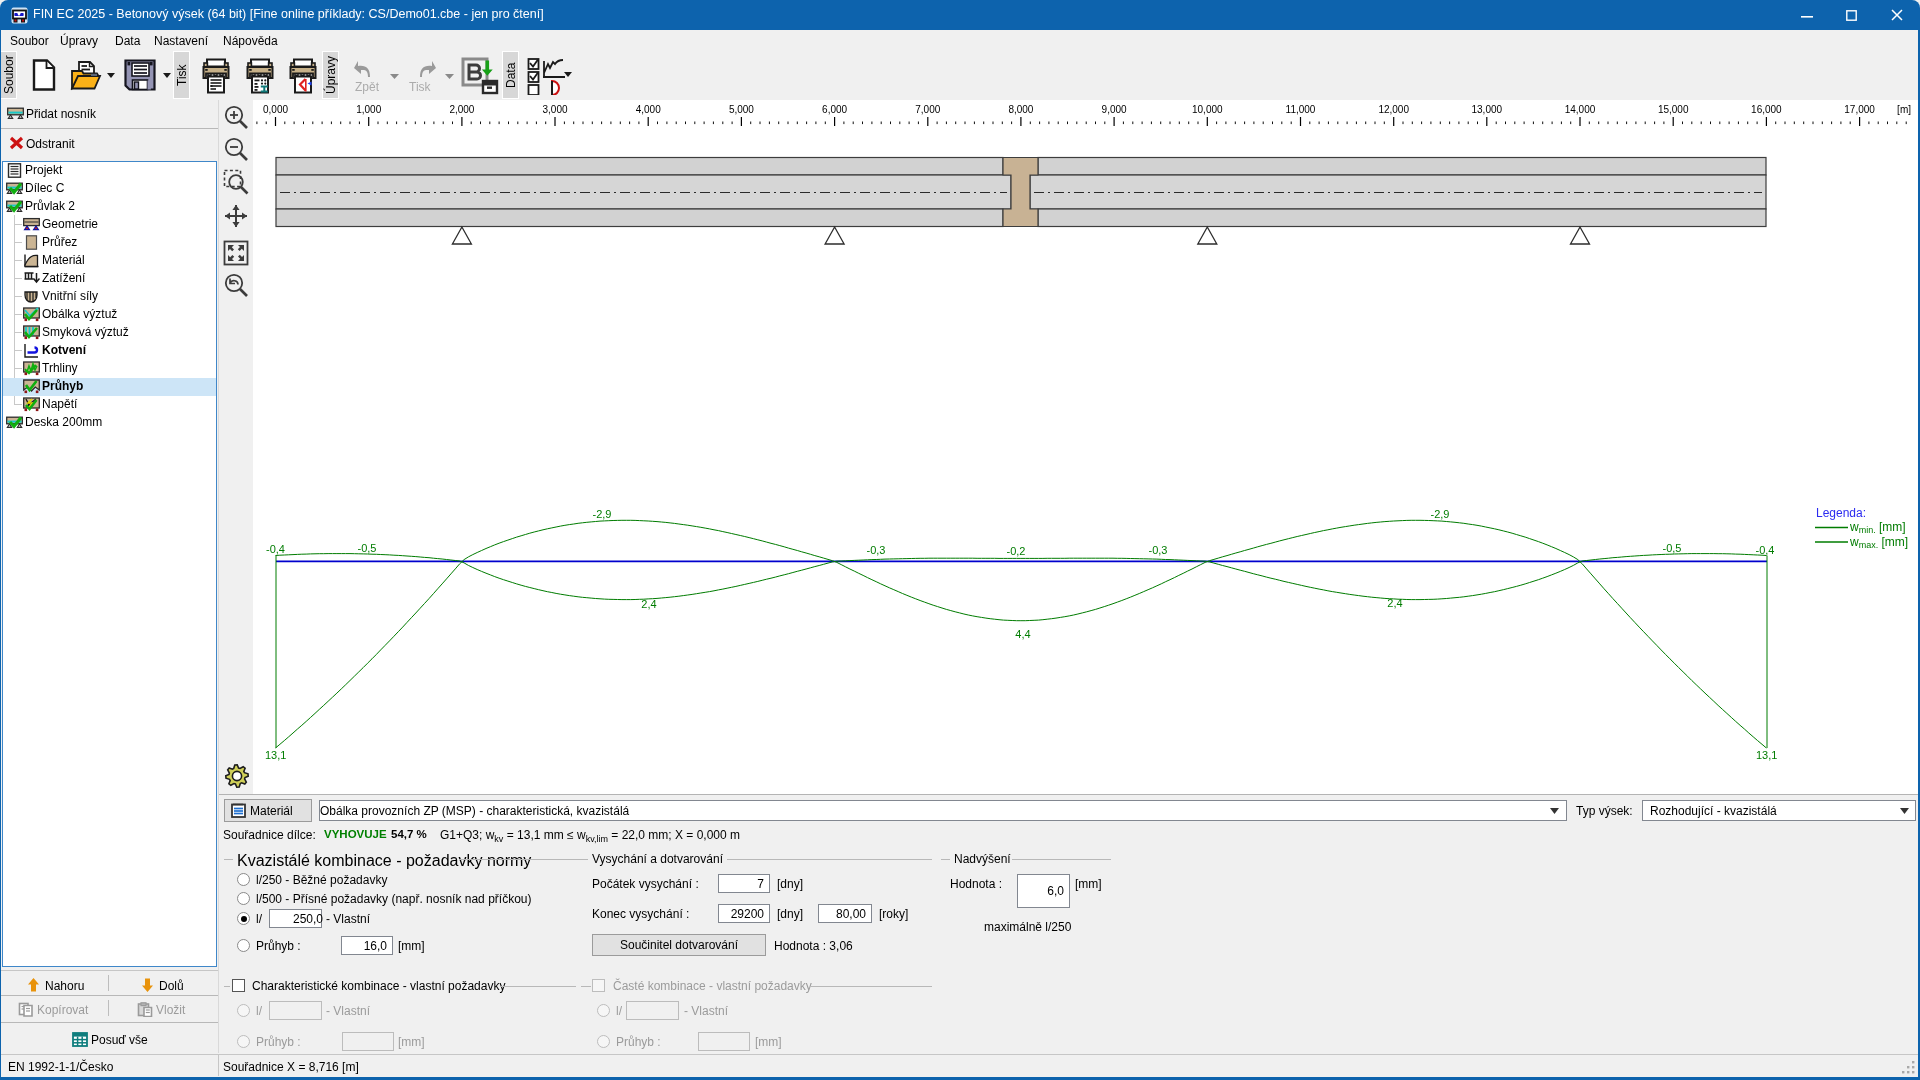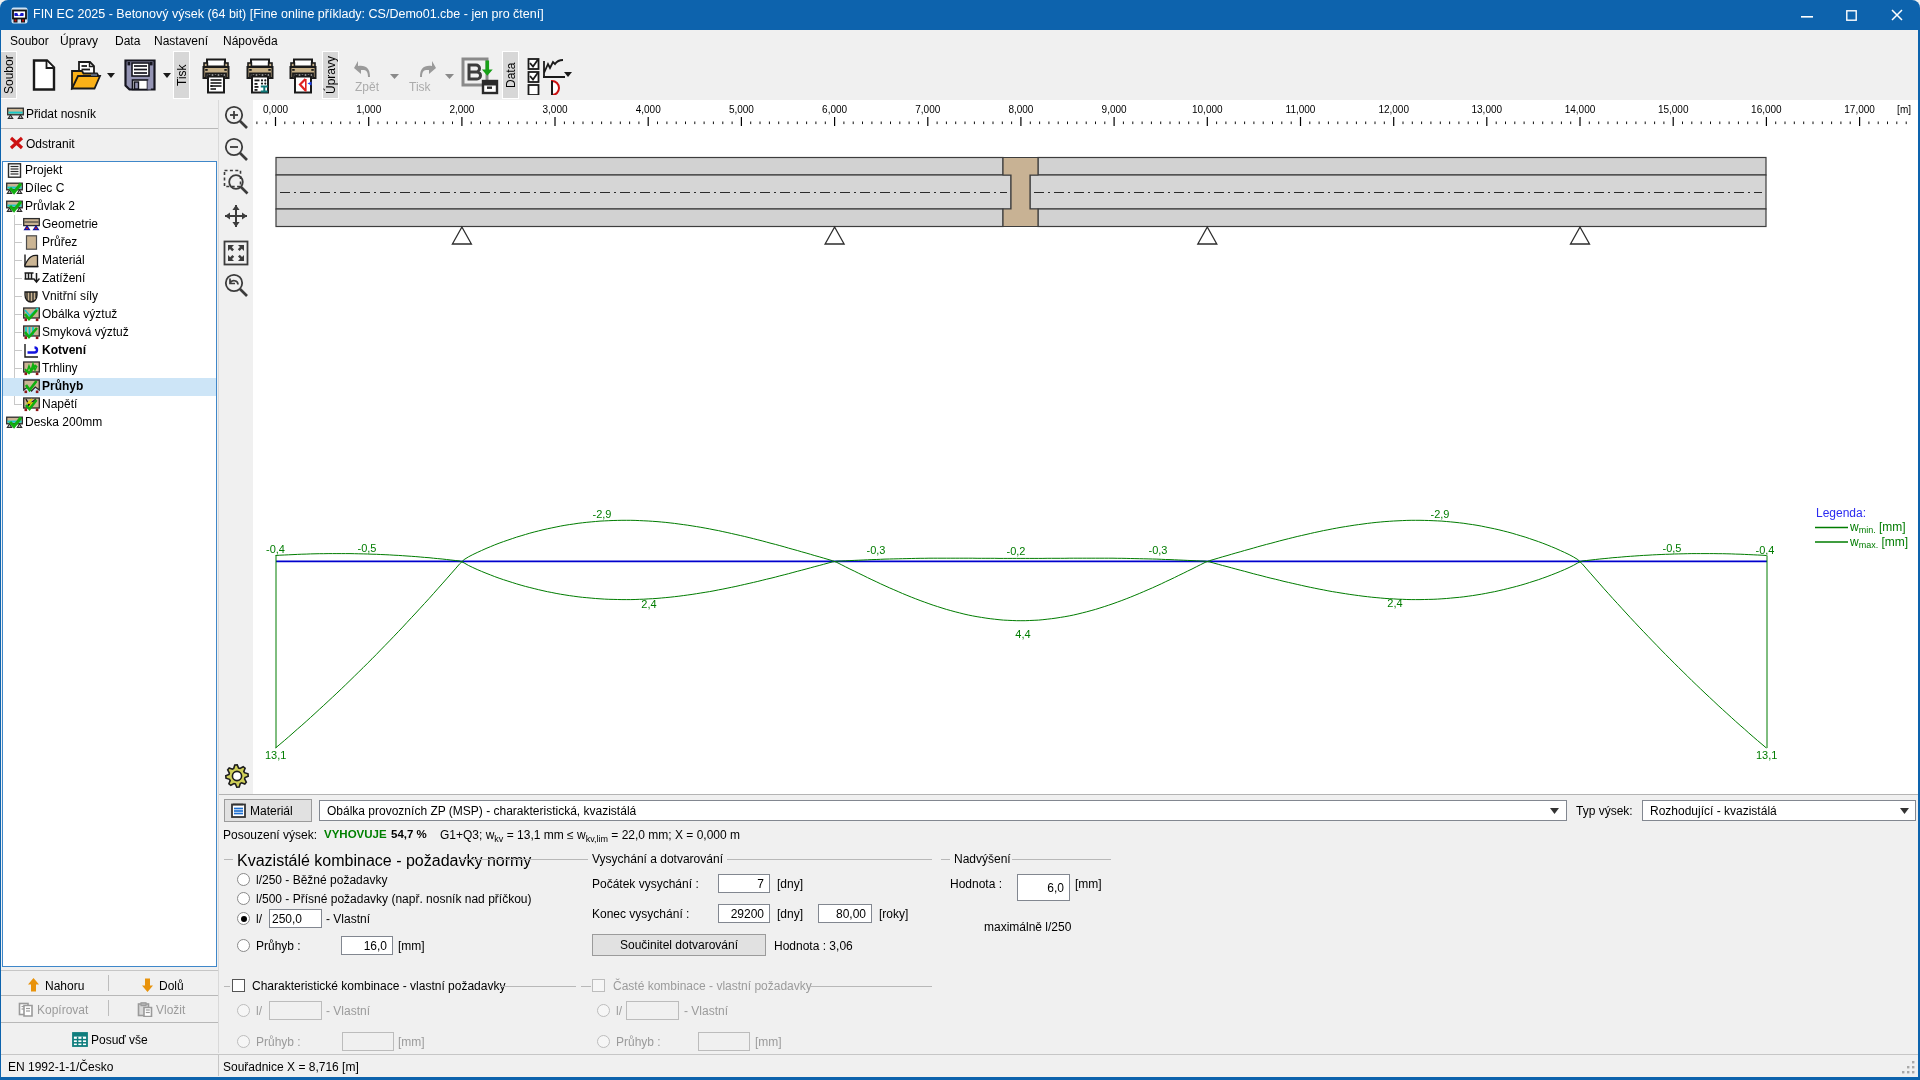--- a/index.html
+++ b/index.html
@@ -740,72 +740,72 @@
         <line x1="3" y1="6.5" x2="12" y2="6.5"></line>
         <line x1="3" y1="9" x2="12" y2="9"></line>
         <line x1="3" y1="11.5" x2="12" y2="11.5"></line>
       </g>
       <g stroke="#333" stroke-width="1.2">
         <path d="M3,3.5 v-2 m2,2 v-2 m2,2 v-2 m2,2 v-2 m2,2 v-2"></path>
       </g>
     </svg>
   </div>
 <div class="abs t12" style="left:250px;top:804px">Materiál</div>
-<div class="inp" style="left:319px;top:800px;width:1248px;height:21px;padding-left:7px">Obálka provozních ZP (MSP) - charakteristická, kvazistálá</div>
+<div class="inp" style="left:319px;top:800px;width:1248px;height:21px;">Obálka provozních ZP (MSP) - charakteristická, kvazistálá</div>
 <div class="ic" style="left:1550px;top:808px">
     <svg width="9" height="6" viewBox="0 0 9 6" style="">
       <path d="M0,0 h9 l-4.5,6 z" fill="#333"></path>
     </svg>
   </div>
 <div class="abs t12" style="left:1576px;top:804px">Typ výsek:</div>
 <div class="inp" style="left:1642px;top:800px;width:274px;height:21px;padding-left:7px">Rozhodující - kvazistálá</div>
 <div class="ic" style="left:1900px;top:808px">
     <svg width="9" height="6" viewBox="0 0 9 6" style="">
       <path d="M0,0 h9 l-4.5,6 z" fill="#333"></path>
     </svg>
   </div>
-<div class="abs t12" style="left:223px;top:828px">Posouzení výsek:</div>
+<div class="abs t12" style="left:223px;top:828px">Souřadnice dílce:</div>
 <div class="abs" style="left:324px;top:828px;font-size:11.5px;font-weight:bold;color:#008000;white-space:nowrap">VYHOVUJE</div>
 <div class="abs" style="left:391px;top:828px;font-size:11.5px;font-weight:bold;color:#000;white-space:nowrap">54,7 %</div>
 <div class="abs t12" style="left:440px;top:828px">G1+Q3; w<sub style="font-size:9px">kv</sub> = 13,1 mm ≤ w<sub style="font-size:9px">kv,lim</sub> = 22,0 mm; X = 0,000 m</div>
 <div class="gline" style="left:224px;top:858.5px;width:9px"></div>
 <div class="abs" style="left:237px;top:852.0px;font-size:16px;white-space:nowrap;color:#000">Kvazistálé kombinace - požadavky normy</div>
 <div class="gline" style="left:459px;top:858.5px;width:117px"></div>
 <div class="gline" style="left:575px;top:858.5px;width:13px"></div>
 <div class="abs" style="left:592px;top:852.0px;font-size:12px;white-space:nowrap;color:#000">Vysychání a dotvarování</div>
 <div class="gline" style="left:727px;top:858.5px;width:205px"></div>
 <div class="gline" style="left:941px;top:858.5px;width:9px"></div>
 <div class="abs" style="left:954px;top:852.0px;font-size:12px;white-space:nowrap;color:#000">Nadvýšení</div>
 <div class="gline" style="left:1012px;top:858.5px;width:99px"></div>
 <div class="rad" style="left:237px;top:873px"></div>
 <div class="abs t12" style="left:256px;top:873px">l/250 - Běžné požadavky</div>
 <div class="rad" style="left:237px;top:892px"></div>
 <div class="abs t12" style="left:256px;top:892px">l/500 - Přísné požadavky (např. nosník nad příčkou)</div>
 <div class="rad" style="left:237px;top:912px"></div>
 <div class="abs" style="left:240.5px;top:915.5px;width:6px;height:6px;border-radius:50%;background:#000"></div>
 <div class="abs t12" style="left:256px;top:912px">l/</div>
-<div class="inp" style="left:269px;top:909px;width:53px;height:19px;padding-left:2px">250,0</div>
+<div class="inp" style="left:269px;top:909px;width:53px;height:19px;padding-left:23px">250,0</div>
 <div class="abs t12" style="left:326px;top:912px">- Vlastní</div>
 <div class="rad" style="left:237px;top:939px"></div>
 <div class="abs t12" style="left:256px;top:939px">Průhyb :</div>
 <div class="inp" style="left:341px;top:936px;width:52px;height:19px;justify-content:flex-end;padding-right:5px">16,0</div>
 <div class="abs t12" style="left:398px;top:939px">[mm]</div>
 <div class="abs t12" style="left:592px;top:877px">Počátek vysychání :</div>
 <div class="inp" style="left:718px;top:874px;width:52px;height:19px;justify-content:flex-end;padding-right:5px">7</div>
 <div class="abs t12" style="left:777px;top:877px">[dny]</div>
 <div class="abs t12" style="left:592px;top:907px">Konec vysychání :</div>
 <div class="inp" style="left:718px;top:904px;width:52px;height:19px;justify-content:flex-end;padding-right:5px">29200</div>
 <div class="abs t12" style="left:777px;top:907px">[dny]</div>
 <div class="inp" style="left:818px;top:904px;width:54px;height:19px;justify-content:flex-end;padding-right:5px">80,00</div>
 <div class="abs t12" style="left:879px;top:907px">[roky]</div>
 <div class="abs" style="left:592px;top:934px;width:174px;height:22px;background:#e1e1e1;border:1px solid #9b9b9b"></div>
 <div class="abs t12" style="left:592px;top:938px;width:174px;text-align:center">Součinitel dotvarování</div>
 <div class="abs t12" style="left:774px;top:939px">Hodnota : 3,06</div>
 <div class="abs t12" style="left:950px;top:877px">Hodnota :</div>
-<div class="inp" style="left:1017px;top:874px;width:53px;height:27px;justify-content:flex-end;padding-right:5px">6,0</div>
+<div class="inp" style="left:1017px;top:874px;width:53px;height:34px;justify-content:flex-end;padding-right:5px">6,0</div>
 <div class="abs t12" style="left:1075px;top:877px">[mm]</div>
 <div class="abs t12" style="left:984px;top:920px">maximálně l/250</div>
 <div class="gline" style="left:224px;top:985.5px;width:6px"></div>
 <div class="chk" style="left:232px;top:979px"></div>
 <div class="abs t12" style="left:252px;top:979px">Charakteristické kombinace - vlastní požadavky</div>
 <div class="gline" style="left:501px;top:985.5px;width:75px"></div>
 <div class="radd" style="left:237px;top:1004px"></div>
 <div class="abs t12 gray" style="left:256px;top:1004px">l/</div>
 <div class="inpd" style="left:269px;top:1001px;width:53px;height:19px"></div>
 <div class="abs t12 gray" style="left:326px;top:1004px">- Vlastní</div>

